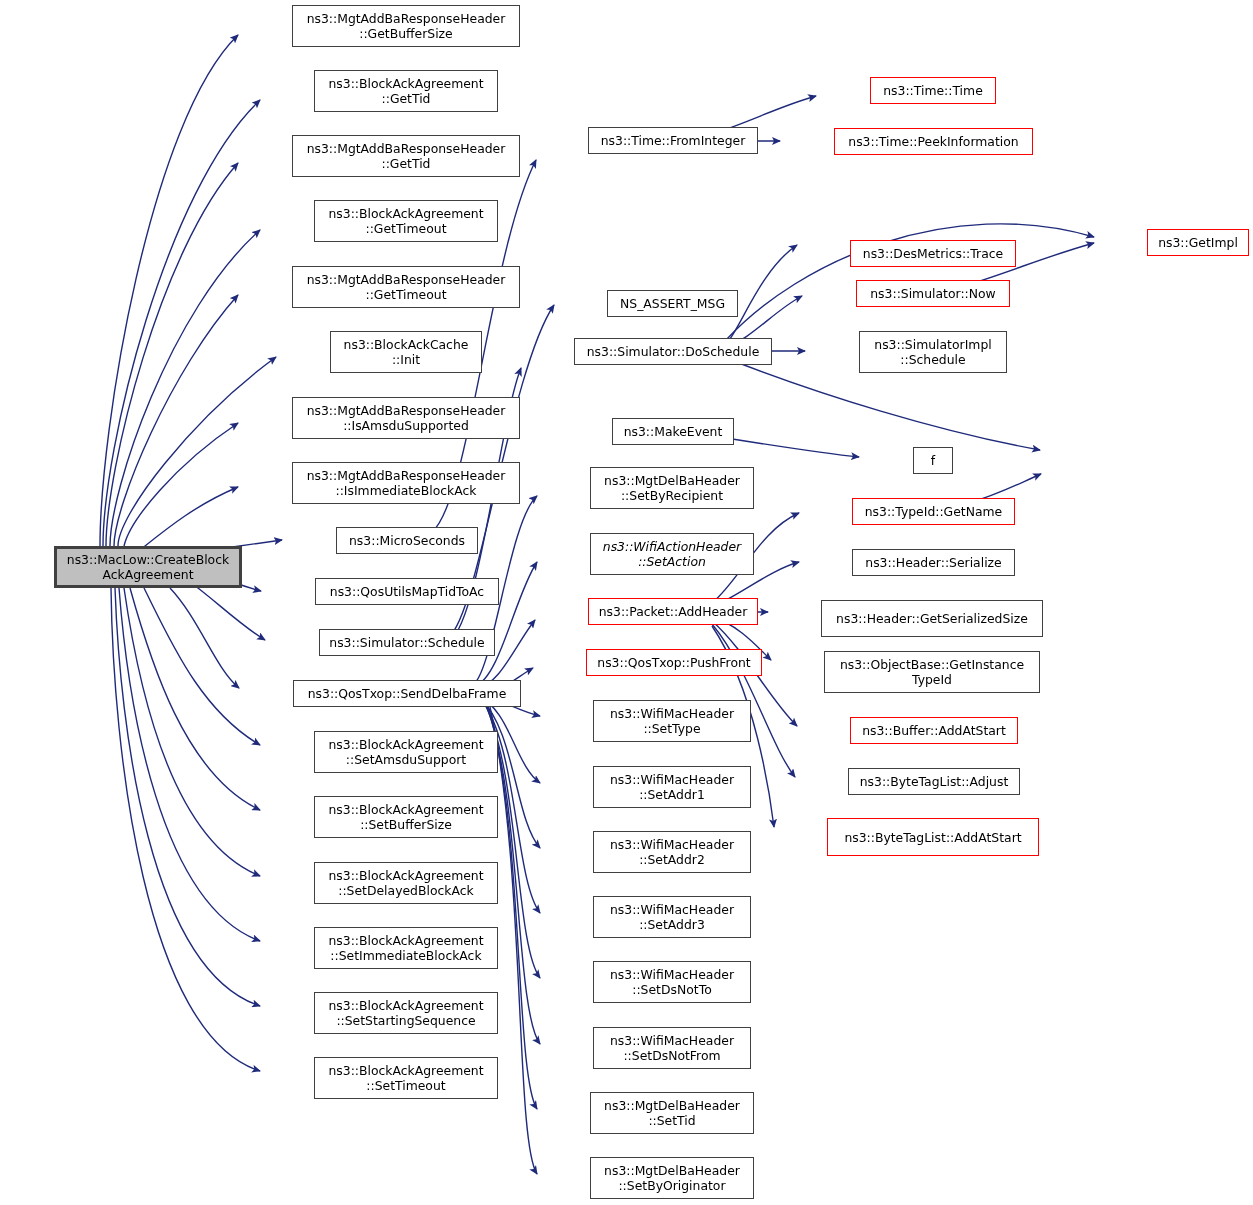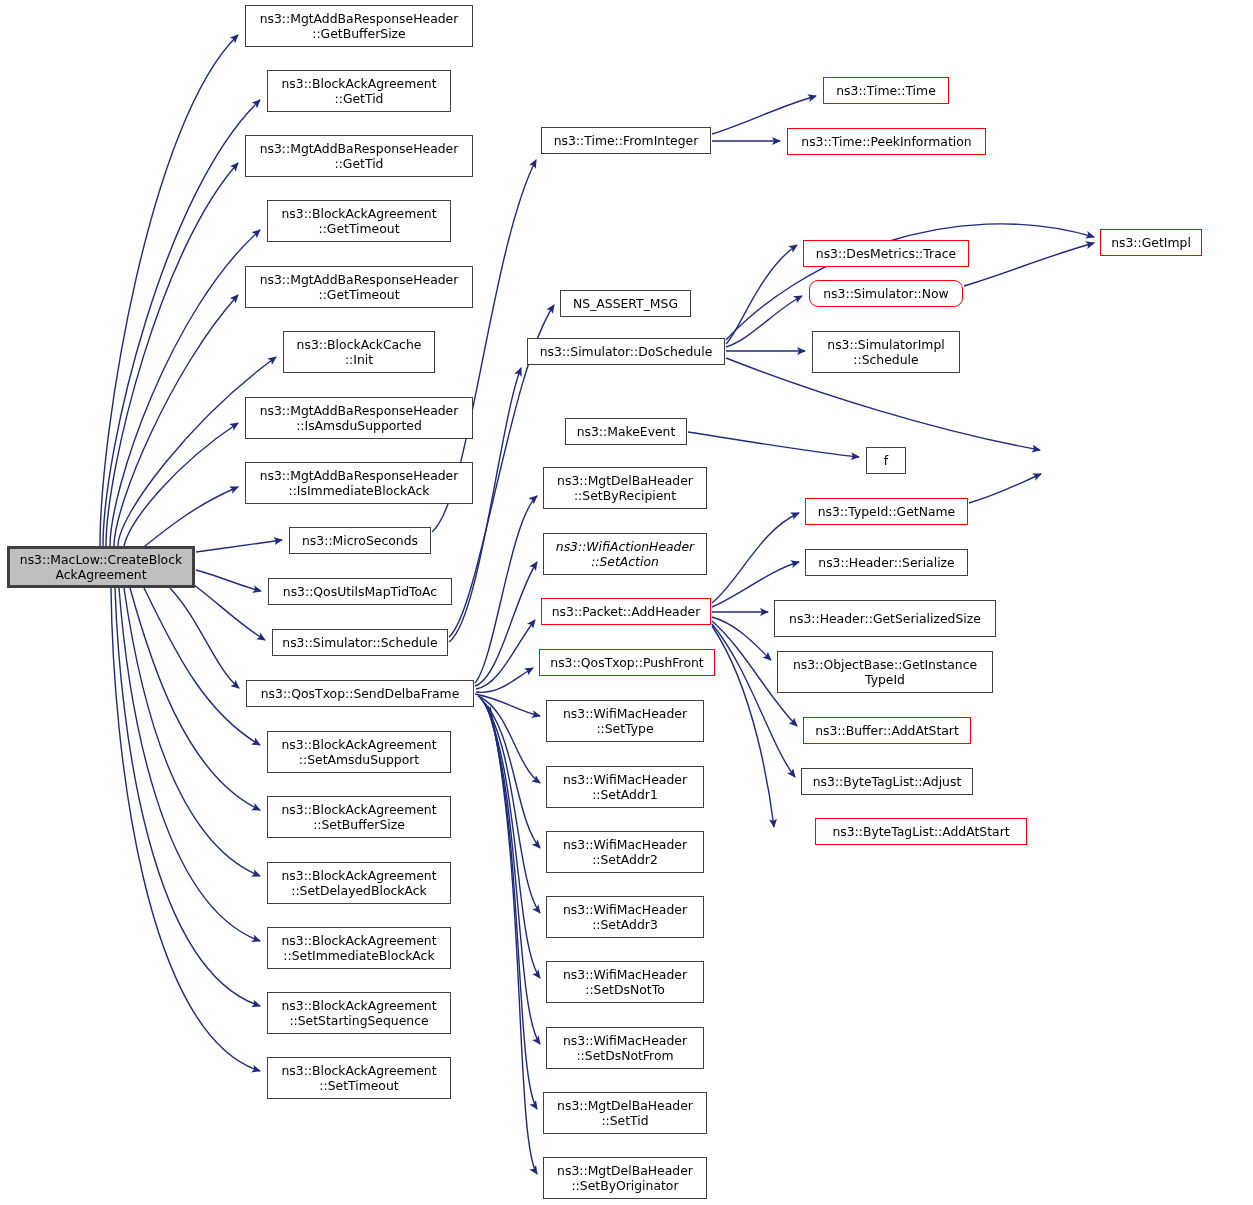--- a/index.html
+++ b/index.html
@@ -33,20 +33,21 @@
     text-align: center;
     background: #ffffff;
     border: 1px solid #404040;
     color: #000000;
     font-size: 12.4px;
     line-height: 15px;
     letter-spacing: 0.0px;
     white-space: pre-line;
     padding: 0 3px;
     z-index: 5;
+    margin-left: 47px;
   }
   .node.red {
     border: 1px solid #ff0000;
   }
   .node.root {
     background: #bfbfbf;
     border: 3px solid #404040;
   }
 </style>
 </head>
@@ -182,27 +183,27 @@
   <div class="node" style="left:546px;top:1027px;width:158px;height:42px;">ns3::WifiMacHeader
 ::SetDsNotFrom</div>
   <div class="node" style="left:543px;top:1092px;width:164px;height:42px;">ns3::MgtDelBaHeader
 ::SetTid</div>
   <div class="node" style="left:543px;top:1157px;width:164px;height:42px;">ns3::MgtDelBaHeader
 ::SetByOriginator</div>
 
   <div class="node red" style="left:823px;top:77px;width:126px;height:27px;">ns3::Time::Time</div>
   <div class="node red" style="left:787px;top:128px;width:199px;height:27px;">ns3::Time::PeekInformation</div>
   <div class="node red" style="left:803px;top:240px;width:166px;height:27px;">ns3::DesMetrics::Trace</div>
-  <div class="node red" style="left:809px;top:280px;width:154px;height:27px;border-radius:9px;">ns3::Simulator::Now</div>
+  <div class="node red" style="left:809px;top:280px;width:154px;height:27px;">ns3::Simulator::Now</div>
   <div class="node" style="left:812px;top:331px;width:148px;height:42px;">ns3::SimulatorImpl
 ::Schedule</div>
   <div class="node" style="left:866px;top:447px;width:40px;height:27px;">f</div>
   <div class="node red" style="left:805px;top:498px;width:163px;height:27px;">ns3::TypeId::GetName</div>
   <div class="node" style="left:805px;top:549px;width:163px;height:27px;">ns3::Header::Serialize</div>
   <div class="node" style="left:774px;top:600px;width:222px;height:37px;">ns3::Header::GetSerializedSize</div>
   <div class="node" style="left:777px;top:651px;width:216px;height:42px;">ns3::ObjectBase::GetInstance
 TypeId</div>
   <div class="node red" style="left:803px;top:717px;width:168px;height:27px;">ns3::Buffer::AddAtStart</div>
   <div class="node" style="left:801px;top:768px;width:172px;height:27px;">ns3::ByteTagList::Adjust</div>
-  <div class="node red" style="left:815px;top:818px;width:212px;height:27px;">ns3::ByteTagList::AddAtStart</div>
+  <div class="node red" style="left:780px;top:818px;width:212px;height:38px;">ns3::ByteTagList::AddAtStart</div>
 
   <div class="node red" style="left:1100px;top:229px;width:102px;height:27px;">ns3::GetImpl</div>
 </div>
 
 </body></html>

